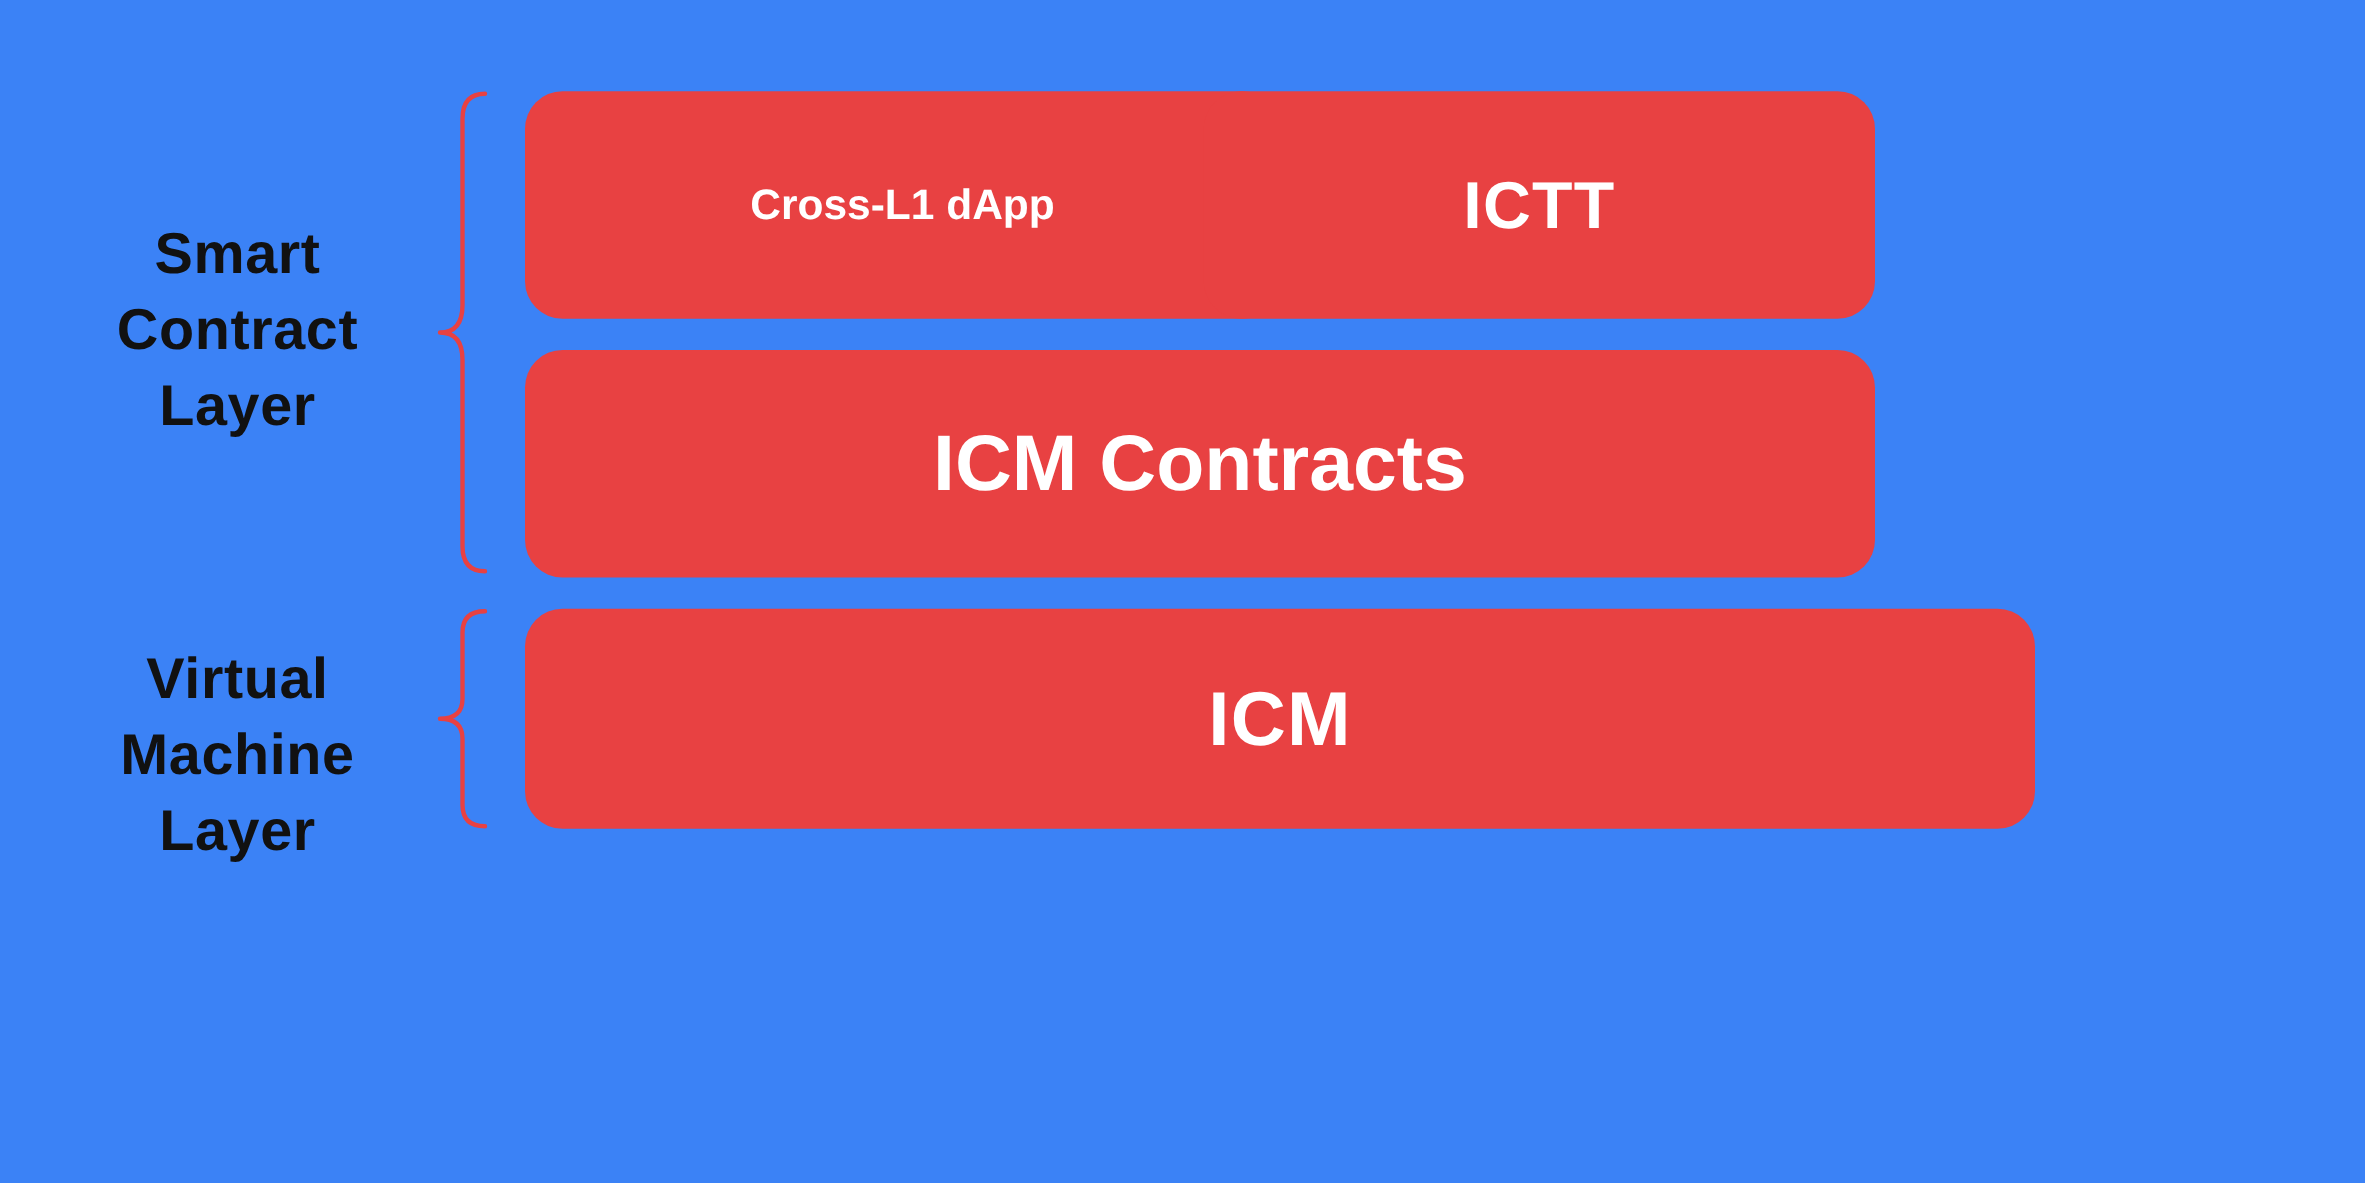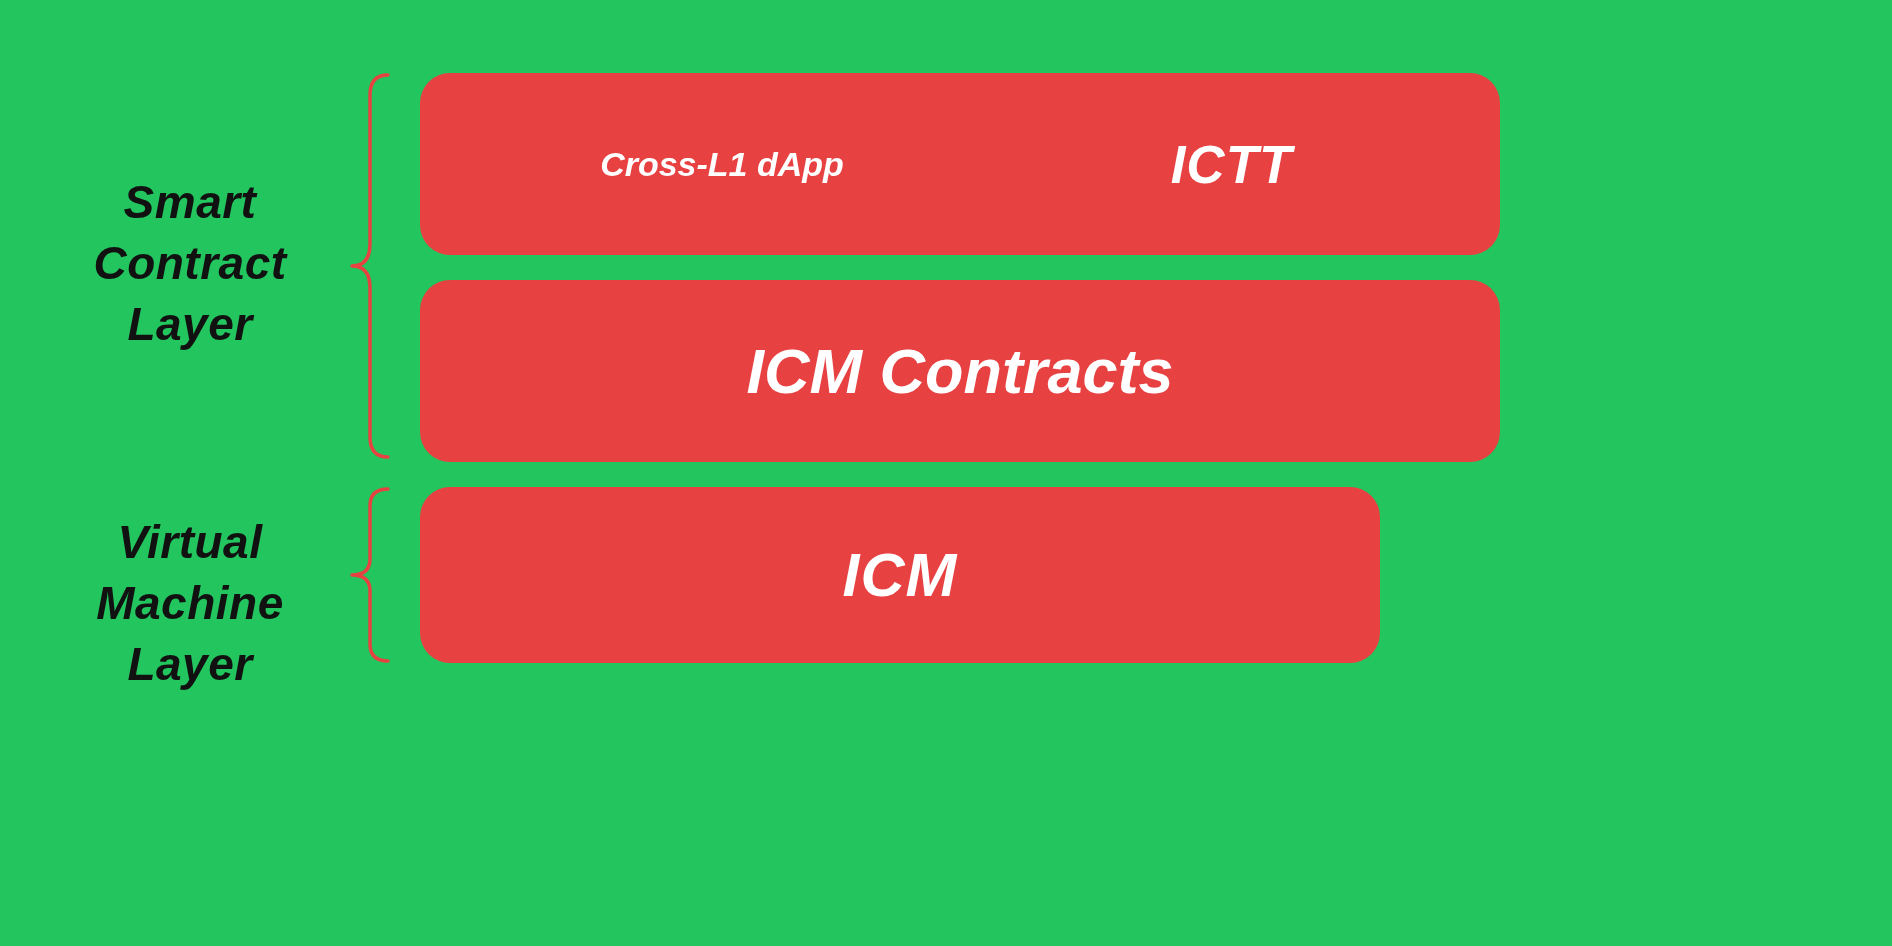--- a/index.html
+++ b/index.html
@@ -6,23 +6,22 @@
 
   html, body {
     background: #ffffff;
     font-family: "Liberation Sans", "DejaVu Sans", sans-serif;
   }
 
   .canvas {
     position: relative;
     width: 1892px;
     height: 946px;
-    background: #22c55e;
+    background: #3b82f6;
     overflow: hidden;
-    font-style: italic;
   }
 
   
   .layer-label {
     position: absolute;
     width: 330px;
     text-align: center;
     color: #111111;
     font-weight: 700;
     font-size: 46px;
@@ -69,21 +68,21 @@
     left: 963px; top: 73px; width: 537px; height: 182px;
     font-size: 53px;
     letter-spacing: 1px;
   }
   .box-icm-contracts {
     left: 420px; top: 280px; width: 1080px; height: 182px;
     font-size: 63px;
     text-align: right;
   }
   .box-icm {
-    left: 420px; top: 487px; width: 960px; height: 176px;
+    left: 420px; top: 487px; width: 1208px; height: 176px;
     font-size: 61px;
     letter-spacing: 1px;
   }
 </style>
 </head>
 <body>
 
 <div class="canvas">
 
   <div class="layer-label label-smart">Smart

